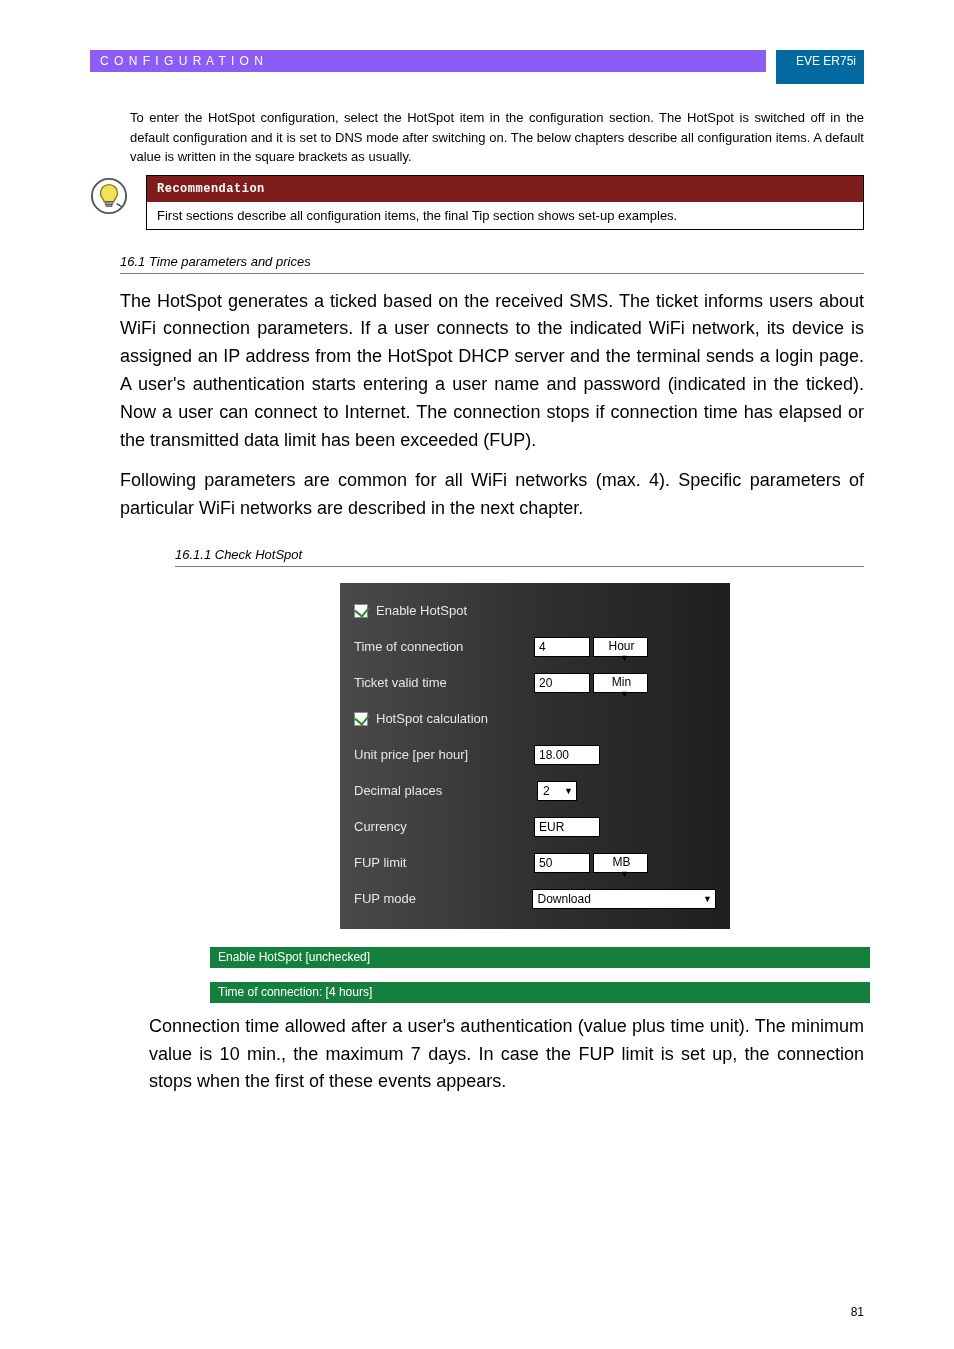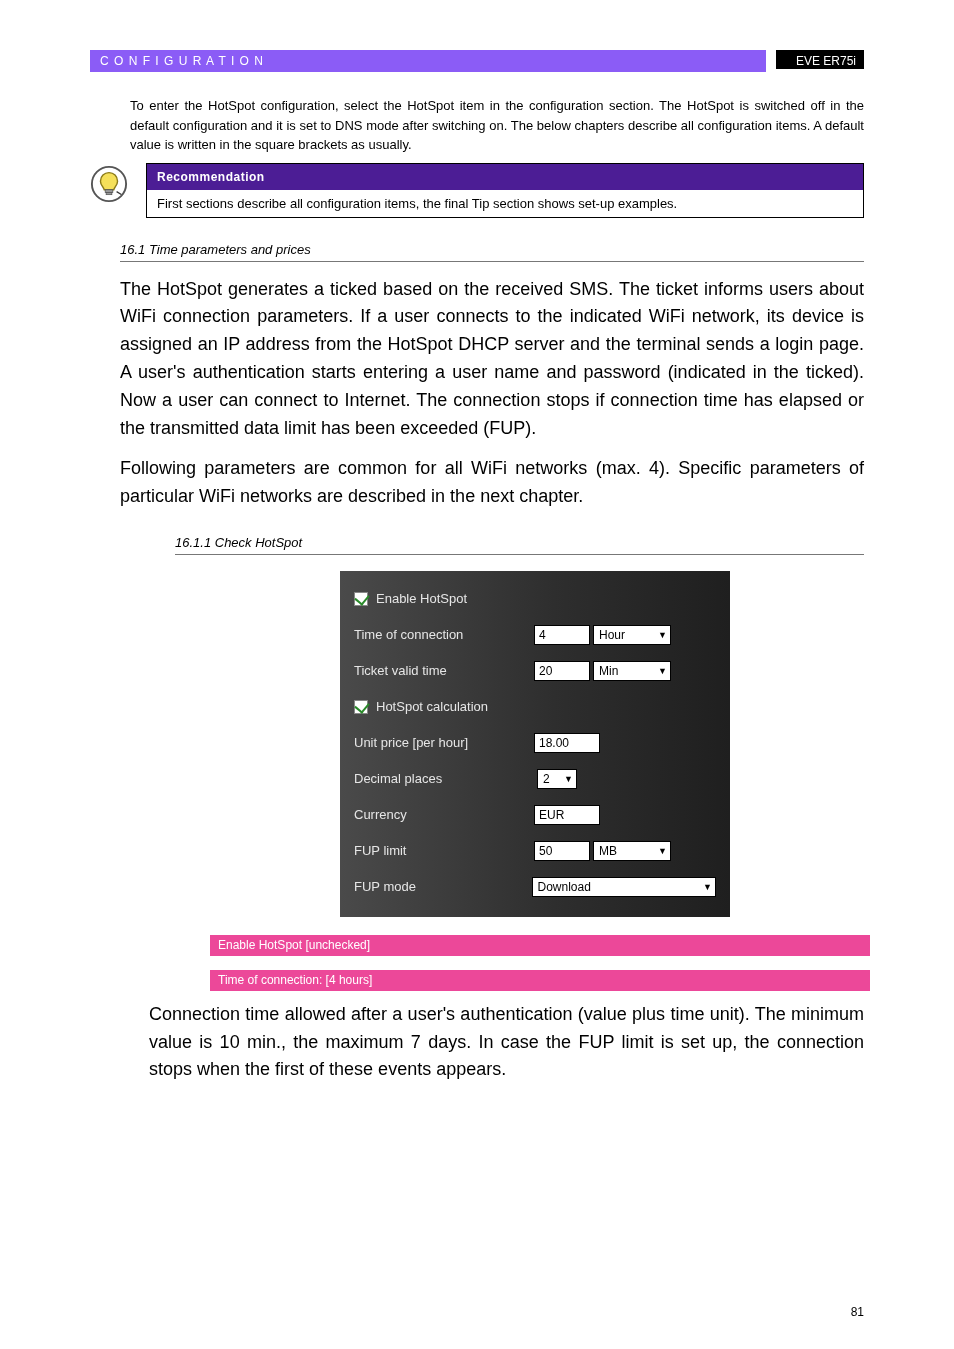--- a/index.html
+++ b/index.html
@@ -8,28 +8,28 @@
     font-size: 14px;
     color: #000;
     background: #fff;
     width: 954px;
     margin: 0 auto;
   }
   .page { position: relative; width: 954px; height: 1349px; padding: 50px 90px 40px 90px; }
 
   .top-bar-wrap { display: flex; gap: 10px; margin-bottom: 24px; }
   .top-bar-left { background: #8b5cf6; height: 22px; color: #fff; font-size: 12px; padding: 4px 10px; flex: 1; letter-spacing: 1px; }
-  .top-bar-right { background: #000000; height: 19px; color: #fff; font-size: 12px; padding: 4px 8px; width: 88px; text-align: right;}
+  .top-bar-right { background: #0369a1; height: 34px; color: #fff; font-size: 12px; padding: 4px 8px; width: 88px; text-align: right;}
 
   .intro-text { font-size: 13px; line-height: 1.5; margin-bottom: 6px; margin-left: 40px; text-align: justify; }
 
   .tip-row { display: flex; align-items: flex-start; gap: 18px; margin: 8px 0 18px 0; }
   .tip-icon { width: 38px; height: 38px; flex: none; margin-top: 2px; }
   .tip-box { flex: 1; border: 1px solid #000; }
-  .tip-box-header { background: #4c1d95; color: #fff; font-weight: bold; font-size: 12px; padding: 6px 10px; letter-spacing: 0.5px; }
+  .tip-box-header { background: #7f1d1d; color: #fff; font-weight: bold; font-size: 12px; padding: 6px 10px; letter-spacing: 0.5px; font-family: Liberation Mono, monospace; }
   .tip-box-body { padding: 6px 10px; font-size: 13px; }
 
   .section-heading { font-size: 13px; margin: 24px 0 4px 30px; font-style: italic; }
   .section-rule { height: 1px; background: #777; margin: 0 0 14px 30px; }
 
   .body-text { font-size: 18px; line-height: 1.55; margin: 0 0 12px 30px; text-align: justify; }
 
   .sub-heading-block { margin: 24px 0 14px 85px; }
   .sub-heading { font-size: 13px; font-style: italic; }
   .sub-rule { height: 1px; background: #777; margin-top: 4px; }
@@ -52,34 +52,34 @@
   }
   .cfg-input.sm { width: 56px; }
   .cfg-input.md { width: 66px; }
   .cfg-select {
     display: inline-flex; align-items: center; justify-content: space-between;
     background: #fff; color: #000; border: 1px solid #000;
     font-size: 12px; padding: 1px 3px 1px 5px; height: 20px;
     margin-left: 3px;
   }
   .cfg-select .tri { margin-left: 6px; font-size: 9px; }
-  .cfg-select.unit { width: 78px; }
+  .cfg-select.unit { width: 55px; flex-direction: column; }
   .cfg-select.dp { width: 40px; }
   .cfg-select.fup { width: 190px; }
 
   .cfg-check {
     display: inline-block; width: 14px; height: 14px; background: #fff;
     border: 1px solid #888; position: relative; margin-right: 8px; vertical-align: middle;
   }
   .cfg-check::after {
     content: ""; position: absolute; left: 2px; top: -1px; width: 8px; height: 10px;
     border: solid #2a8a2a; border-width: 0 2px 2px 0; transform: rotate(40deg);
   }
 
-  .grey-bar { background: #ec4899; height: 21px; color: #fff; font-size: 12px; padding: 3px 8px; margin: 14px 0 10px 120px; width: 660px; }
+  .grey-bar { background: #15803d; height: 21px; color: #fff; font-size: 12px; padding: 3px 8px; margin: 14px 0 10px 120px; width: 660px; }
 
   .page-num { position: absolute; bottom: 30px; right: 90px; font-size: 12px; }
 </style>
 </head>
 <body>
 
 <div class="page">
 
   <div class="top-bar-wrap">
     <div class="top-bar-left">C O N F I G U R A T I O N</div>

